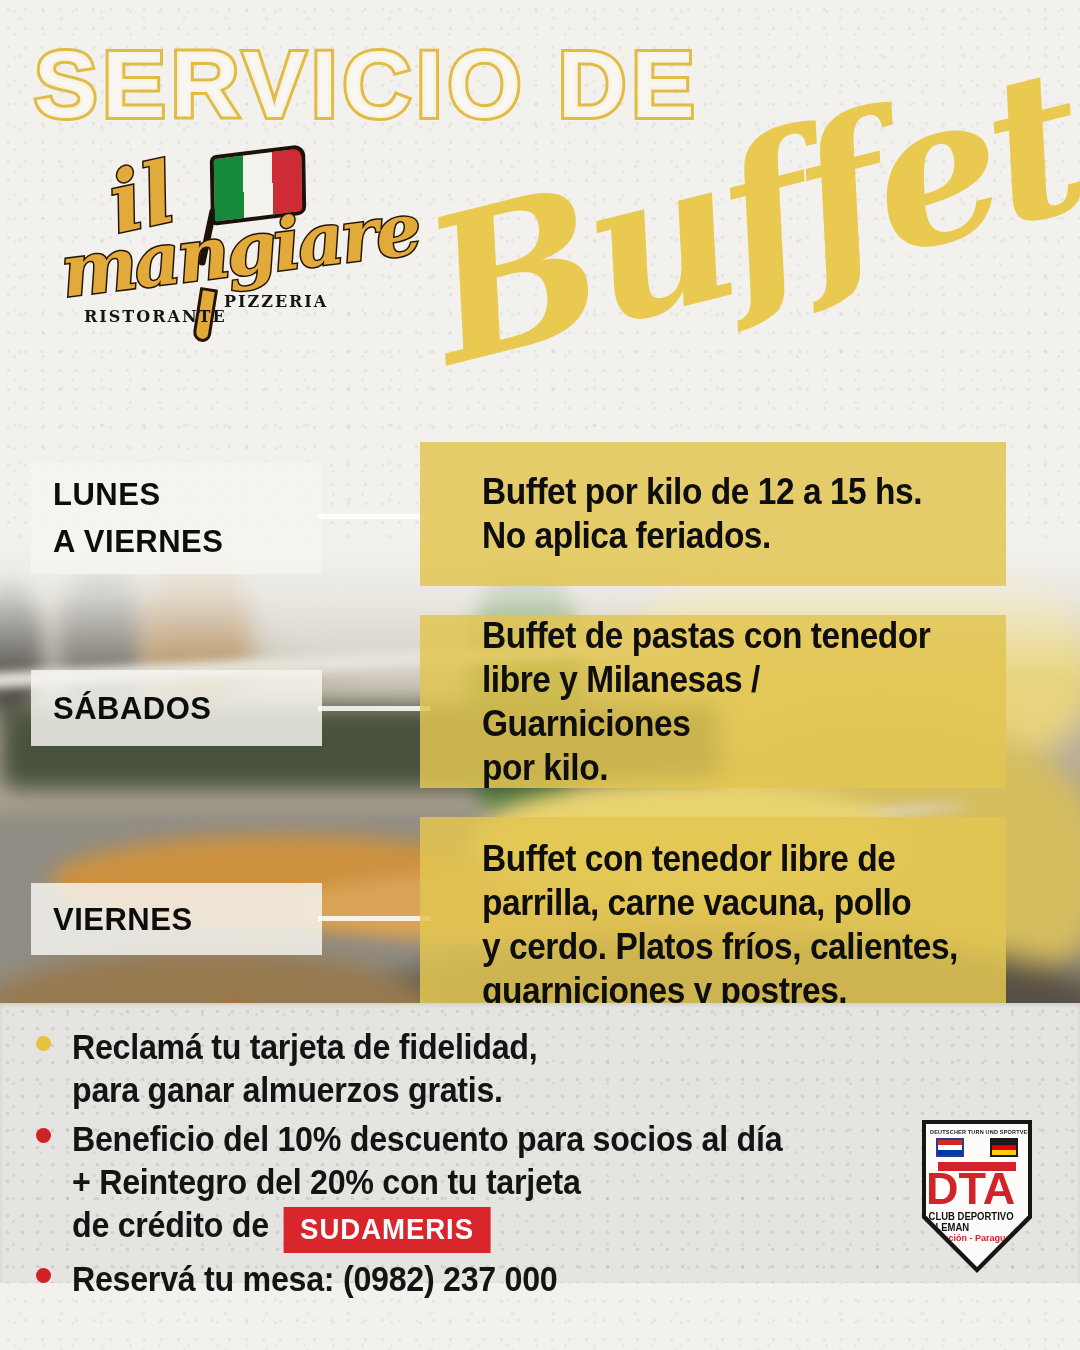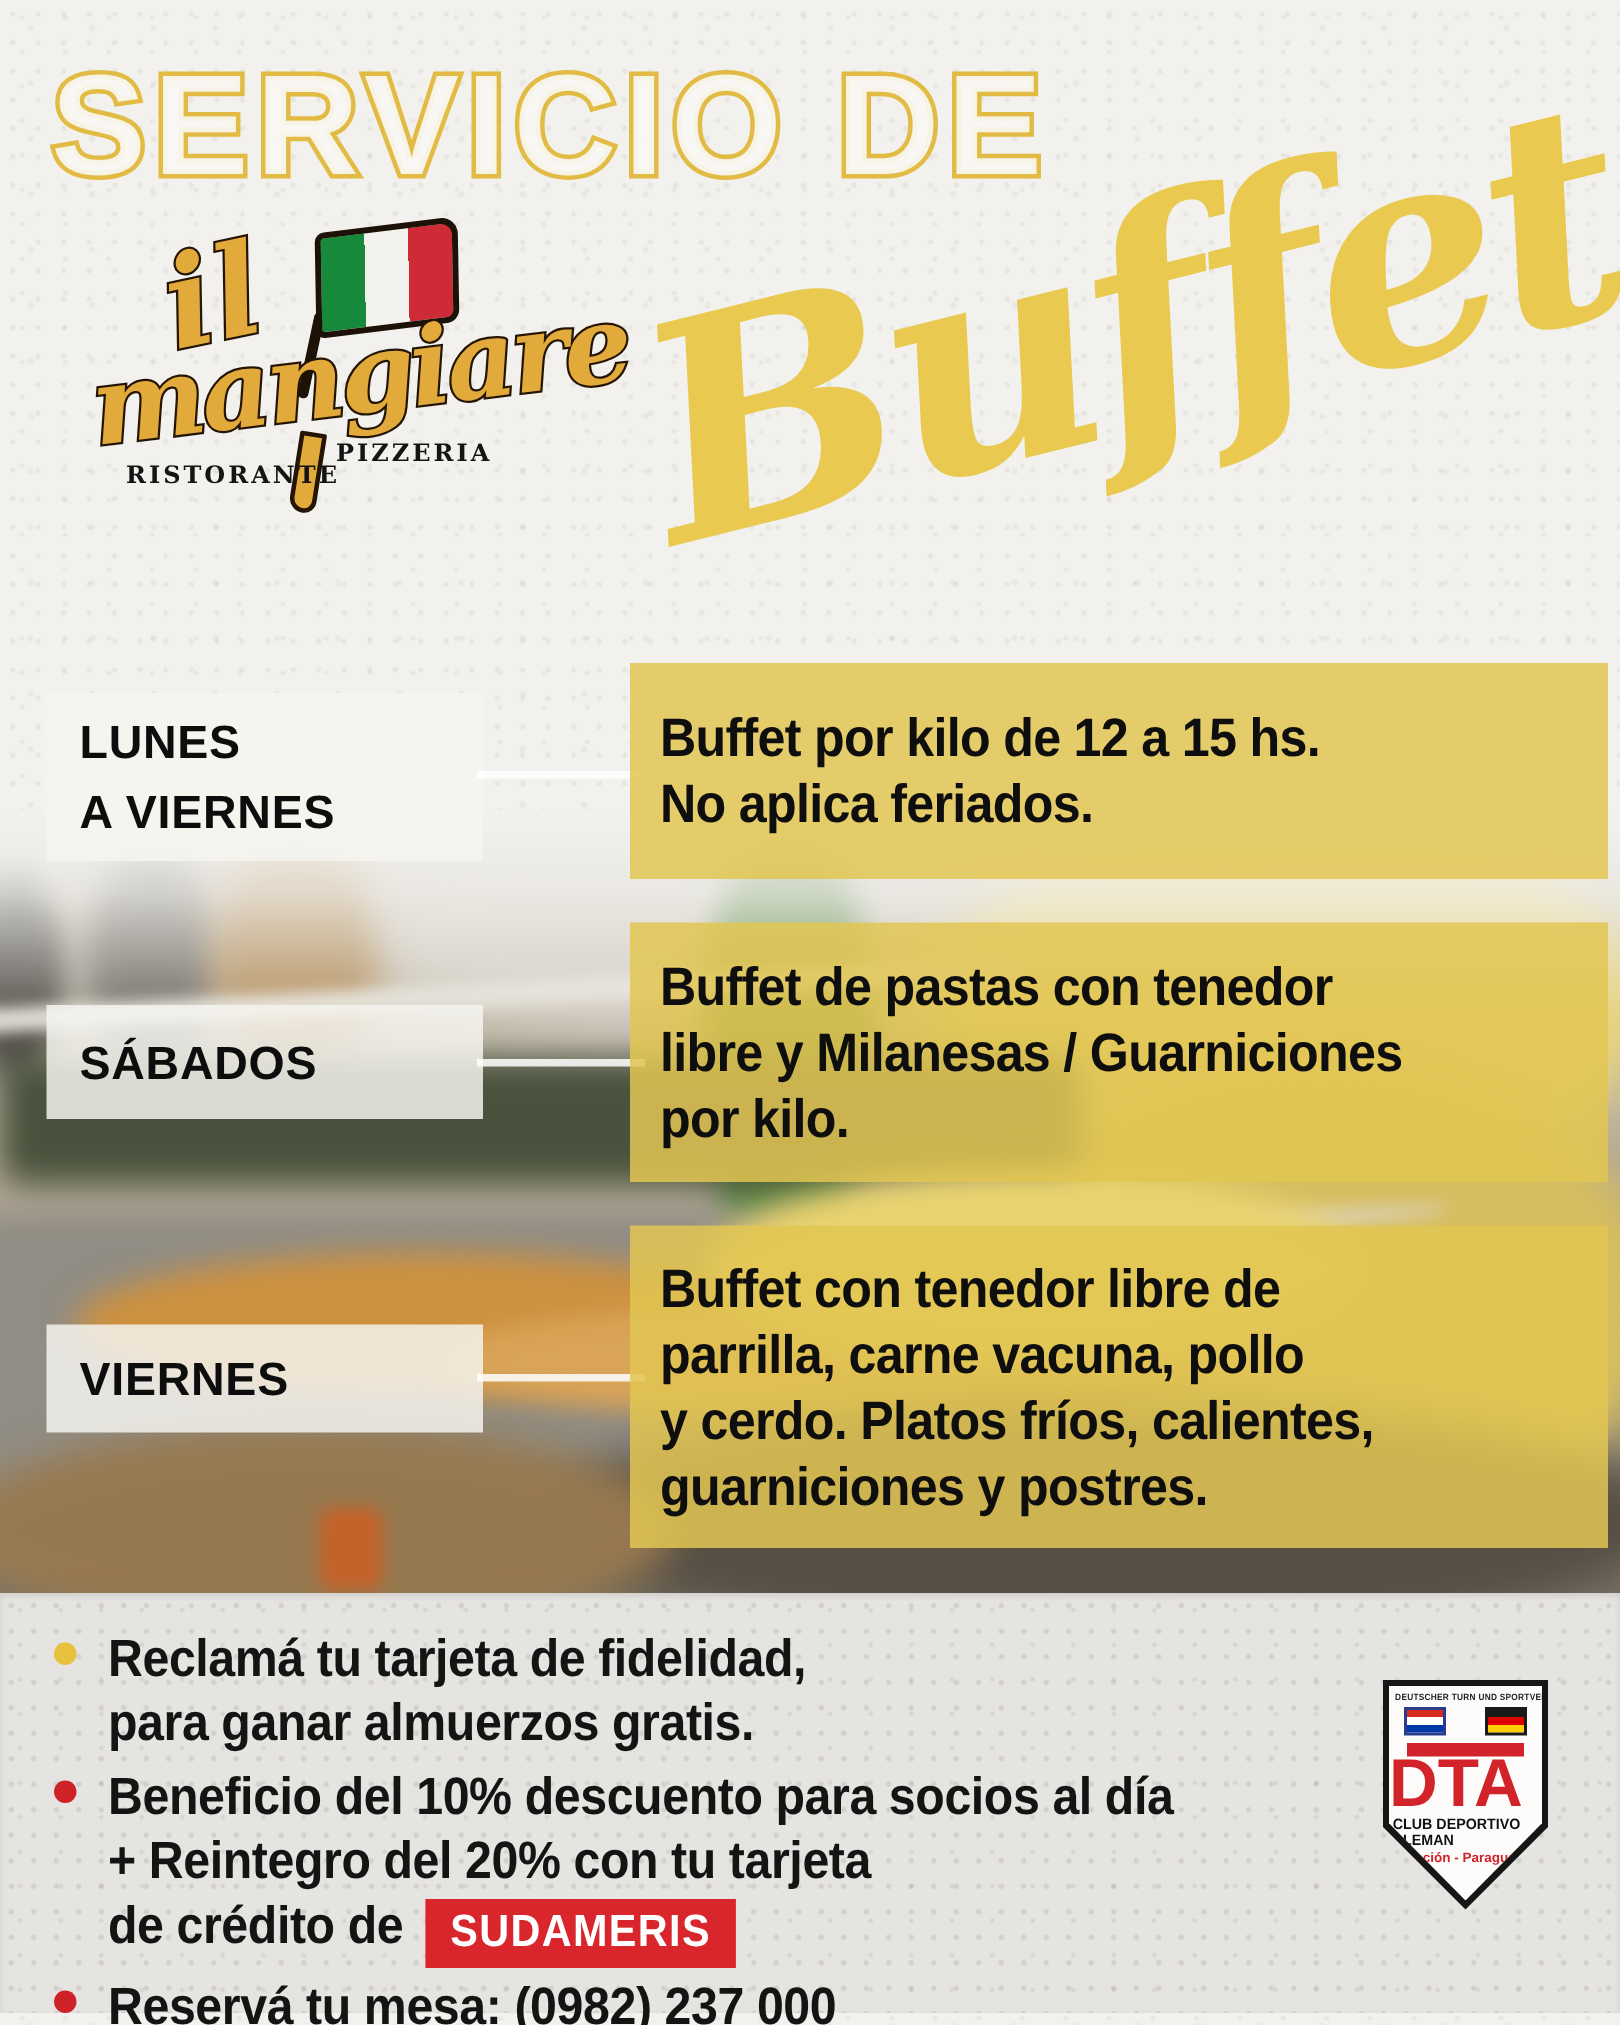--- a/index.html
+++ b/index.html
@@ -37,26 +37,26 @@
   .g-curl{position:absolute;left:138px;top:138px;width:12px;height:48px;background:#E2A93B;
     border:3px solid #241403;border-radius:2px 2px 12px 14px;transform:rotate(9deg);}
   .brand .sub{position:absolute;top:142px;font-family:"DejaVu Serif",serif;font-weight:bold;
     font-size:16px;letter-spacing:2px;color:#141414;}
   .sub-l{left:26px;margin-top:15px;} .sub-r{left:166px;letter-spacing:3px;}
   
   .day-box{position:absolute;left:31px;width:291px;background:rgba(246,244,239,.84);
     display:flex;align-items:center;padding-left:22px;box-sizing:border-box;
     font-weight:bold;color:#0d0d0d;font-size:31px;line-height:47px;white-space:pre-line;letter-spacing:.5px;}
   .connector{position:absolute;left:318px;width:112px;height:5px;background:rgba(255,255,255,.85);}
-  .desc-box{position:absolute;left:420px;width:652px;background:rgba(226,198,82,.85);
-    display:flex;align-items:center;padding-left:20px;box-sizing:border-box;}
+  .desc-box{position:absolute;left:420px;width:586px;background:rgba(226,198,82,.85);
+    display:flex;align-items:center;padding-left:62px;box-sizing:border-box;}
   .desc-text{white-space:pre-line;font-weight:bold;color:#0e0e0e;font-size:36px;line-height:44px;
     letter-spacing:-.5px;transform:scaleX(.93);transform-origin:left center;}
   
-  .footer{position:absolute;left:0;top:1062px;width:1080px;height:280px;background-color:#E6E4E0;
+  .footer{position:absolute;left:0;top:1003px;width:1080px;height:280px;background-color:#E6E4E0;
     background-image:
       radial-gradient(circle, rgba(140,138,132,.22) 0 1.4px, transparent 2.2px),
       radial-gradient(circle, rgba(120,118,112,.14) 0 1.1px, transparent 2px);
     background-size:15px 17px,27px 23px;box-shadow:inset 0 2px 4px rgba(0,0,0,.10);}
   .benefits{position:absolute;left:36px;top:22px;margin:0;padding:0;list-style:none;width:880px;}
   .benefits li{position:relative;padding-left:36px;margin-bottom:6px;}
   .dot{position:absolute;left:0;top:11px;width:15px;height:15px;border-radius:50%;}
   .dot-yellow{background:#E8C23D;} .dot-red{background:#CE2128;}
   .btext{margin:0;font-weight:bold;color:#141414;font-size:35px;line-height:43px;
     letter-spacing:-.3px;transform:scaleX(.92);transform-origin:left top;}

